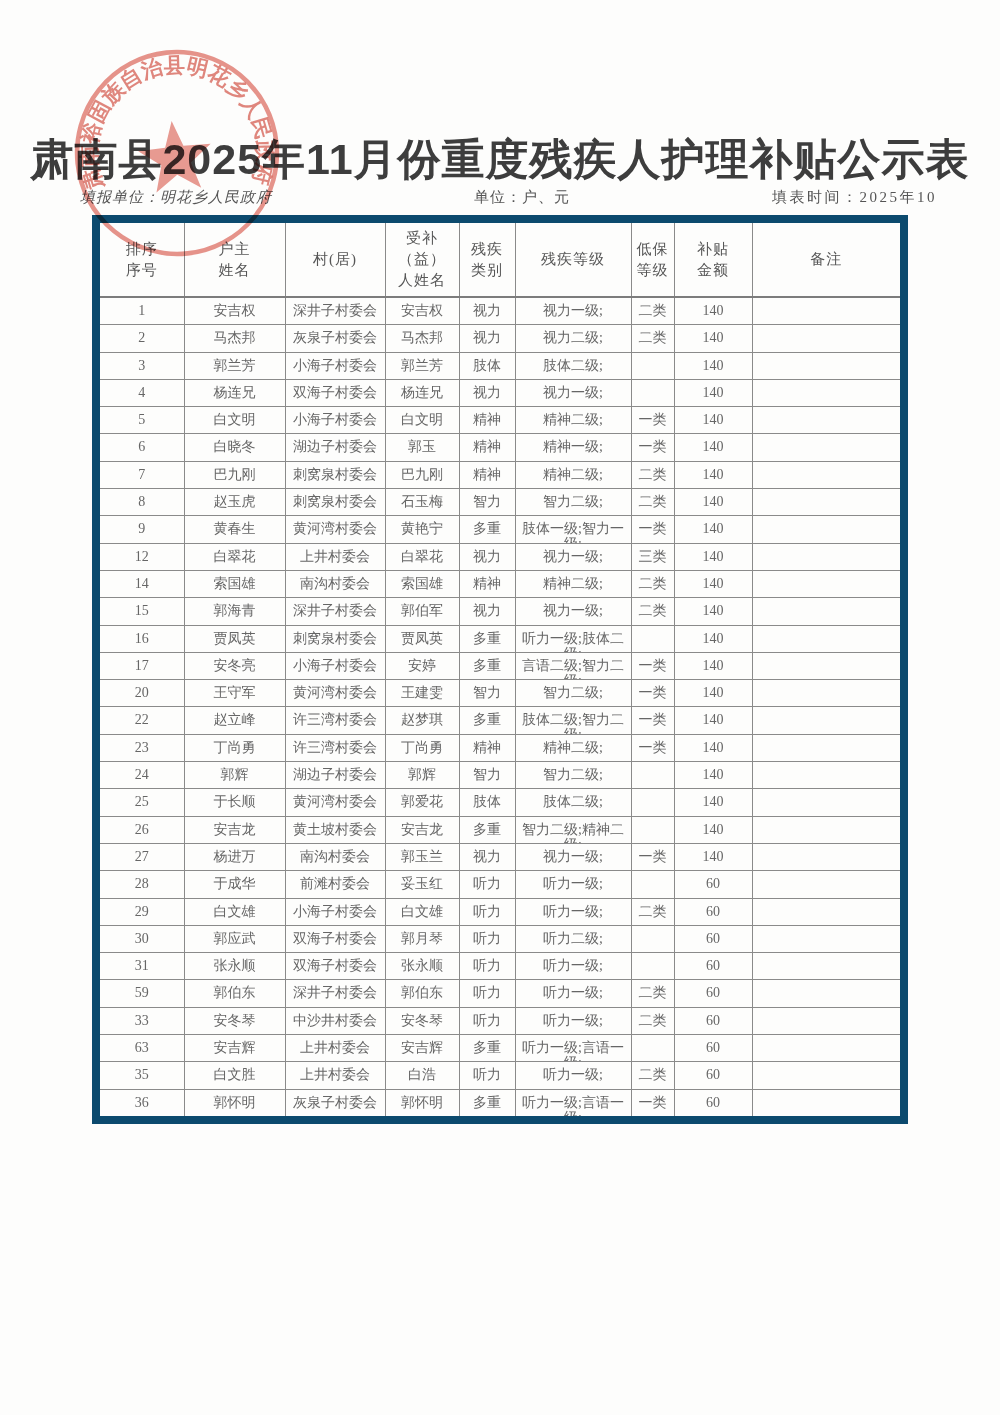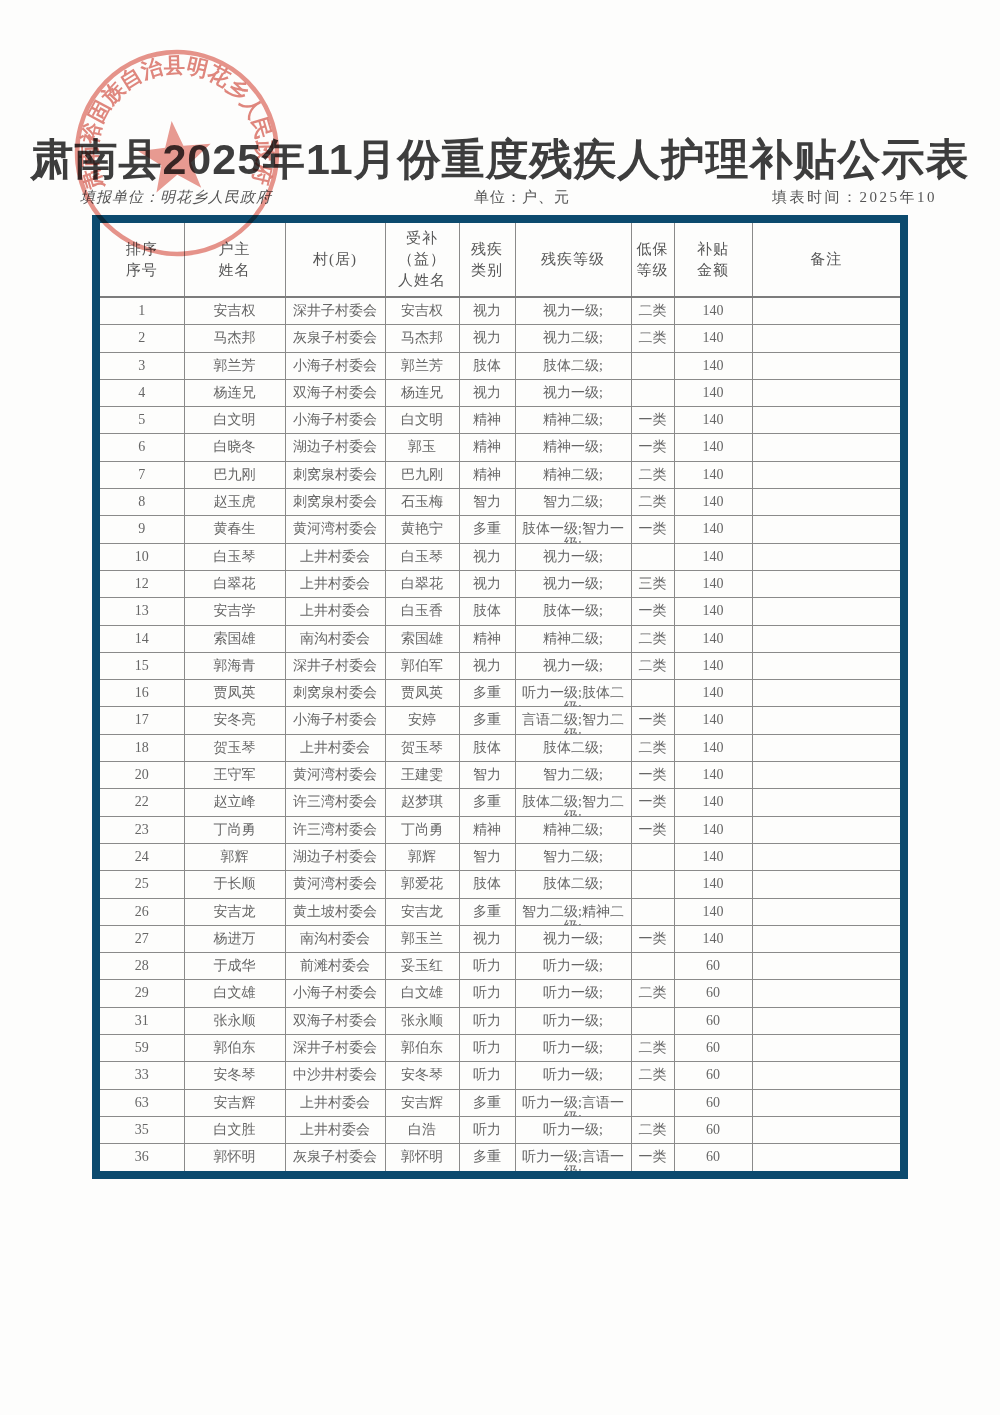--- a/index.html
+++ b/index.html
@@ -364,503 +364,445 @@
           </td>
           <td>
             <div class="clip">140</div>
           </td>
           <td>
             <div class="clip"></div>
           </td>
         </tr>
         <tr>
           <td>
-            <div class="clip">10</div>
-          </td>
-          <td>
-            <div class="clip">白玉琴</div>
+            <div class="clip">12</div>
+          </td>
+          <td>
+            <div class="clip">白翠花</div>
           </td>
           <td>
             <div class="clip">上井村委会</div>
           </td>
           <td>
-            <div class="clip">白玉琴</div>
+            <div class="clip">白翠花</div>
           </td>
           <td>
             <div class="clip">视力</div>
           </td>
           <td>
             <div class="clip">视力一级;</div>
           </td>
           <td>
-            <div class="clip"></div>
-          </td>
-          <td>
-            <div class="clip">140</div>
-          </td>
-          <td>
-            <div class="clip"></div>
-          </td>
-        </tr>
-        <tr>
-          <td>
-            <div class="clip">12</div>
-          </td>
-          <td>
-            <div class="clip">白翠花</div>
-          </td>
-          <td>
-            <div class="clip">上井村委会</div>
-          </td>
-          <td>
-            <div class="clip">白翠花</div>
+            <div class="clip">三类</div>
+          </td>
+          <td>
+            <div class="clip">140</div>
+          </td>
+          <td>
+            <div class="clip"></div>
+          </td>
+        </tr>
+        <tr>
+          <td>
+            <div class="clip">14</div>
+          </td>
+          <td>
+            <div class="clip">索国雄</div>
+          </td>
+          <td>
+            <div class="clip">南沟村委会</div>
+          </td>
+          <td>
+            <div class="clip">索国雄</div>
+          </td>
+          <td>
+            <div class="clip">精神</div>
+          </td>
+          <td>
+            <div class="clip">精神二级;</div>
+          </td>
+          <td>
+            <div class="clip">二类</div>
+          </td>
+          <td>
+            <div class="clip">140</div>
+          </td>
+          <td>
+            <div class="clip"></div>
+          </td>
+        </tr>
+        <tr>
+          <td>
+            <div class="clip">15</div>
+          </td>
+          <td>
+            <div class="clip">郭海青</div>
+          </td>
+          <td>
+            <div class="clip">深井子村委会</div>
+          </td>
+          <td>
+            <div class="clip">郭伯军</div>
           </td>
           <td>
             <div class="clip">视力</div>
           </td>
           <td>
             <div class="clip">视力一级;</div>
           </td>
           <td>
-            <div class="clip">三类</div>
-          </td>
-          <td>
-            <div class="clip">140</div>
-          </td>
-          <td>
-            <div class="clip"></div>
-          </td>
-        </tr>
-        <tr>
-          <td>
-            <div class="clip">13</div>
-          </td>
-          <td>
-            <div class="clip">安吉学</div>
-          </td>
-          <td>
-            <div class="clip">上井村委会</div>
-          </td>
-          <td>
-            <div class="clip">白玉香</div>
+            <div class="clip">二类</div>
+          </td>
+          <td>
+            <div class="clip">140</div>
+          </td>
+          <td>
+            <div class="clip"></div>
+          </td>
+        </tr>
+        <tr>
+          <td>
+            <div class="clip">16</div>
+          </td>
+          <td>
+            <div class="clip">贾凤英</div>
+          </td>
+          <td>
+            <div class="clip">刺窝泉村委会</div>
+          </td>
+          <td>
+            <div class="clip">贾凤英</div>
+          </td>
+          <td>
+            <div class="clip">多重</div>
+          </td>
+          <td>
+            <div class="clip">听力一级;肢体二级;</div>
+          </td>
+          <td>
+            <div class="clip"></div>
+          </td>
+          <td>
+            <div class="clip">140</div>
+          </td>
+          <td>
+            <div class="clip"></div>
+          </td>
+        </tr>
+        <tr>
+          <td>
+            <div class="clip">17</div>
+          </td>
+          <td>
+            <div class="clip">安冬亮</div>
+          </td>
+          <td>
+            <div class="clip">小海子村委会</div>
+          </td>
+          <td>
+            <div class="clip">安婷</div>
+          </td>
+          <td>
+            <div class="clip">多重</div>
+          </td>
+          <td>
+            <div class="clip">言语二级;智力二级;</div>
+          </td>
+          <td>
+            <div class="clip">一类</div>
+          </td>
+          <td>
+            <div class="clip">140</div>
+          </td>
+          <td>
+            <div class="clip"></div>
+          </td>
+        </tr>
+        <tr>
+          <td>
+            <div class="clip">20</div>
+          </td>
+          <td>
+            <div class="clip">王守军</div>
+          </td>
+          <td>
+            <div class="clip">黄河湾村委会</div>
+          </td>
+          <td>
+            <div class="clip">王建雯</div>
+          </td>
+          <td>
+            <div class="clip">智力</div>
+          </td>
+          <td>
+            <div class="clip">智力二级;</div>
+          </td>
+          <td>
+            <div class="clip">一类</div>
+          </td>
+          <td>
+            <div class="clip">140</div>
+          </td>
+          <td>
+            <div class="clip"></div>
+          </td>
+        </tr>
+        <tr>
+          <td>
+            <div class="clip">22</div>
+          </td>
+          <td>
+            <div class="clip">赵立峰</div>
+          </td>
+          <td>
+            <div class="clip">许三湾村委会</div>
+          </td>
+          <td>
+            <div class="clip">赵梦琪</div>
+          </td>
+          <td>
+            <div class="clip">多重</div>
+          </td>
+          <td>
+            <div class="clip">肢体二级;智力二级;</div>
+          </td>
+          <td>
+            <div class="clip">一类</div>
+          </td>
+          <td>
+            <div class="clip">140</div>
+          </td>
+          <td>
+            <div class="clip"></div>
+          </td>
+        </tr>
+        <tr>
+          <td>
+            <div class="clip">23</div>
+          </td>
+          <td>
+            <div class="clip">丁尚勇</div>
+          </td>
+          <td>
+            <div class="clip">许三湾村委会</div>
+          </td>
+          <td>
+            <div class="clip">丁尚勇</div>
+          </td>
+          <td>
+            <div class="clip">精神</div>
+          </td>
+          <td>
+            <div class="clip">精神二级;</div>
+          </td>
+          <td>
+            <div class="clip">一类</div>
+          </td>
+          <td>
+            <div class="clip">140</div>
+          </td>
+          <td>
+            <div class="clip"></div>
+          </td>
+        </tr>
+        <tr>
+          <td>
+            <div class="clip">24</div>
+          </td>
+          <td>
+            <div class="clip">郭辉</div>
+          </td>
+          <td>
+            <div class="clip">湖边子村委会</div>
+          </td>
+          <td>
+            <div class="clip">郭辉</div>
+          </td>
+          <td>
+            <div class="clip">智力</div>
+          </td>
+          <td>
+            <div class="clip">智力二级;</div>
+          </td>
+          <td>
+            <div class="clip"></div>
+          </td>
+          <td>
+            <div class="clip">140</div>
+          </td>
+          <td>
+            <div class="clip"></div>
+          </td>
+        </tr>
+        <tr>
+          <td>
+            <div class="clip">25</div>
+          </td>
+          <td>
+            <div class="clip">于长顺</div>
+          </td>
+          <td>
+            <div class="clip">黄河湾村委会</div>
+          </td>
+          <td>
+            <div class="clip">郭爱花</div>
           </td>
           <td>
             <div class="clip">肢体</div>
           </td>
           <td>
-            <div class="clip">肢体一级;</div>
+            <div class="clip">肢体二级;</div>
+          </td>
+          <td>
+            <div class="clip"></div>
+          </td>
+          <td>
+            <div class="clip">140</div>
+          </td>
+          <td>
+            <div class="clip"></div>
+          </td>
+        </tr>
+        <tr>
+          <td>
+            <div class="clip">26</div>
+          </td>
+          <td>
+            <div class="clip">安吉龙</div>
+          </td>
+          <td>
+            <div class="clip">黄土坡村委会</div>
+          </td>
+          <td>
+            <div class="clip">安吉龙</div>
+          </td>
+          <td>
+            <div class="clip">多重</div>
+          </td>
+          <td>
+            <div class="clip">智力二级;精神二级;</div>
+          </td>
+          <td>
+            <div class="clip"></div>
+          </td>
+          <td>
+            <div class="clip">140</div>
+          </td>
+          <td>
+            <div class="clip"></div>
+          </td>
+        </tr>
+        <tr>
+          <td>
+            <div class="clip">27</div>
+          </td>
+          <td>
+            <div class="clip">杨进万</div>
+          </td>
+          <td>
+            <div class="clip">南沟村委会</div>
+          </td>
+          <td>
+            <div class="clip">郭玉兰</div>
+          </td>
+          <td>
+            <div class="clip">视力</div>
+          </td>
+          <td>
+            <div class="clip">视力一级;</div>
           </td>
           <td>
             <div class="clip">一类</div>
           </td>
           <td>
             <div class="clip">140</div>
           </td>
           <td>
             <div class="clip"></div>
           </td>
         </tr>
         <tr>
           <td>
-            <div class="clip">14</div>
-          </td>
-          <td>
-            <div class="clip">索国雄</div>
-          </td>
-          <td>
-            <div class="clip">南沟村委会</div>
-          </td>
-          <td>
-            <div class="clip">索国雄</div>
-          </td>
-          <td>
-            <div class="clip">精神</div>
-          </td>
-          <td>
-            <div class="clip">精神二级;</div>
+            <div class="clip">28</div>
+          </td>
+          <td>
+            <div class="clip">于成华</div>
+          </td>
+          <td>
+            <div class="clip">前滩村委会</div>
+          </td>
+          <td>
+            <div class="clip">妥玉红</div>
+          </td>
+          <td>
+            <div class="clip">听力</div>
+          </td>
+          <td>
+            <div class="clip">听力一级;</div>
+          </td>
+          <td>
+            <div class="clip"></div>
+          </td>
+          <td>
+            <div class="clip">60</div>
+          </td>
+          <td>
+            <div class="clip"></div>
+          </td>
+        </tr>
+        <tr>
+          <td>
+            <div class="clip">29</div>
+          </td>
+          <td>
+            <div class="clip">白文雄</div>
+          </td>
+          <td>
+            <div class="clip">小海子村委会</div>
+          </td>
+          <td>
+            <div class="clip">白文雄</div>
+          </td>
+          <td>
+            <div class="clip">听力</div>
+          </td>
+          <td>
+            <div class="clip">听力一级;</div>
           </td>
           <td>
             <div class="clip">二类</div>
           </td>
           <td>
-            <div class="clip">140</div>
-          </td>
-          <td>
-            <div class="clip"></div>
-          </td>
-        </tr>
-        <tr>
-          <td>
-            <div class="clip">15</div>
-          </td>
-          <td>
-            <div class="clip">郭海青</div>
-          </td>
-          <td>
-            <div class="clip">深井子村委会</div>
-          </td>
-          <td>
-            <div class="clip">郭伯军</div>
-          </td>
-          <td>
-            <div class="clip">视力</div>
-          </td>
-          <td>
-            <div class="clip">视力一级;</div>
-          </td>
-          <td>
-            <div class="clip">二类</div>
-          </td>
-          <td>
-            <div class="clip">140</div>
-          </td>
-          <td>
-            <div class="clip"></div>
-          </td>
-        </tr>
-        <tr>
-          <td>
-            <div class="clip">16</div>
-          </td>
-          <td>
-            <div class="clip">贾凤英</div>
-          </td>
-          <td>
-            <div class="clip">刺窝泉村委会</div>
-          </td>
-          <td>
-            <div class="clip">贾凤英</div>
-          </td>
-          <td>
-            <div class="clip">多重</div>
-          </td>
-          <td>
-            <div class="clip">听力一级;肢体二级;</div>
-          </td>
-          <td>
-            <div class="clip"></div>
-          </td>
-          <td>
-            <div class="clip">140</div>
-          </td>
-          <td>
-            <div class="clip"></div>
-          </td>
-        </tr>
-        <tr>
-          <td>
-            <div class="clip">17</div>
-          </td>
-          <td>
-            <div class="clip">安冬亮</div>
-          </td>
-          <td>
-            <div class="clip">小海子村委会</div>
-          </td>
-          <td>
-            <div class="clip">安婷</div>
-          </td>
-          <td>
-            <div class="clip">多重</div>
-          </td>
-          <td>
-            <div class="clip">言语二级;智力二级;</div>
-          </td>
-          <td>
-            <div class="clip">一类</div>
-          </td>
-          <td>
-            <div class="clip">140</div>
-          </td>
-          <td>
-            <div class="clip"></div>
-          </td>
-        </tr>
-        <tr>
-          <td>
-            <div class="clip">18</div>
-          </td>
-          <td>
-            <div class="clip">贺玉琴</div>
-          </td>
-          <td>
-            <div class="clip">上井村委会</div>
-          </td>
-          <td>
-            <div class="clip">贺玉琴</div>
-          </td>
-          <td>
-            <div class="clip">肢体</div>
-          </td>
-          <td>
-            <div class="clip">肢体二级;</div>
-          </td>
-          <td>
-            <div class="clip">二类</div>
-          </td>
-          <td>
-            <div class="clip">140</div>
-          </td>
-          <td>
-            <div class="clip"></div>
-          </td>
-        </tr>
-        <tr>
-          <td>
-            <div class="clip">20</div>
-          </td>
-          <td>
-            <div class="clip">王守军</div>
-          </td>
-          <td>
-            <div class="clip">黄河湾村委会</div>
-          </td>
-          <td>
-            <div class="clip">王建雯</div>
-          </td>
-          <td>
-            <div class="clip">智力</div>
-          </td>
-          <td>
-            <div class="clip">智力二级;</div>
-          </td>
-          <td>
-            <div class="clip">一类</div>
-          </td>
-          <td>
-            <div class="clip">140</div>
-          </td>
-          <td>
-            <div class="clip"></div>
-          </td>
-        </tr>
-        <tr>
-          <td>
-            <div class="clip">22</div>
-          </td>
-          <td>
-            <div class="clip">赵立峰</div>
-          </td>
-          <td>
-            <div class="clip">许三湾村委会</div>
-          </td>
-          <td>
-            <div class="clip">赵梦琪</div>
-          </td>
-          <td>
-            <div class="clip">多重</div>
-          </td>
-          <td>
-            <div class="clip">肢体二级;智力二级;</div>
-          </td>
-          <td>
-            <div class="clip">一类</div>
-          </td>
-          <td>
-            <div class="clip">140</div>
-          </td>
-          <td>
-            <div class="clip"></div>
-          </td>
-        </tr>
-        <tr>
-          <td>
-            <div class="clip">23</div>
-          </td>
-          <td>
-            <div class="clip">丁尚勇</div>
-          </td>
-          <td>
-            <div class="clip">许三湾村委会</div>
-          </td>
-          <td>
-            <div class="clip">丁尚勇</div>
-          </td>
-          <td>
-            <div class="clip">精神</div>
-          </td>
-          <td>
-            <div class="clip">精神二级;</div>
-          </td>
-          <td>
-            <div class="clip">一类</div>
-          </td>
-          <td>
-            <div class="clip">140</div>
-          </td>
-          <td>
-            <div class="clip"></div>
-          </td>
-        </tr>
-        <tr>
-          <td>
-            <div class="clip">24</div>
-          </td>
-          <td>
-            <div class="clip">郭辉</div>
-          </td>
-          <td>
-            <div class="clip">湖边子村委会</div>
-          </td>
-          <td>
-            <div class="clip">郭辉</div>
-          </td>
-          <td>
-            <div class="clip">智力</div>
-          </td>
-          <td>
-            <div class="clip">智力二级;</div>
-          </td>
-          <td>
-            <div class="clip"></div>
-          </td>
-          <td>
-            <div class="clip">140</div>
-          </td>
-          <td>
-            <div class="clip"></div>
-          </td>
-        </tr>
-        <tr>
-          <td>
-            <div class="clip">25</div>
-          </td>
-          <td>
-            <div class="clip">于长顺</div>
-          </td>
-          <td>
-            <div class="clip">黄河湾村委会</div>
-          </td>
-          <td>
-            <div class="clip">郭爱花</div>
-          </td>
-          <td>
-            <div class="clip">肢体</div>
-          </td>
-          <td>
-            <div class="clip">肢体二级;</div>
-          </td>
-          <td>
-            <div class="clip"></div>
-          </td>
-          <td>
-            <div class="clip">140</div>
-          </td>
-          <td>
-            <div class="clip"></div>
-          </td>
-        </tr>
-        <tr>
-          <td>
-            <div class="clip">26</div>
-          </td>
-          <td>
-            <div class="clip">安吉龙</div>
-          </td>
-          <td>
-            <div class="clip">黄土坡村委会</div>
-          </td>
-          <td>
-            <div class="clip">安吉龙</div>
-          </td>
-          <td>
-            <div class="clip">多重</div>
-          </td>
-          <td>
-            <div class="clip">智力二级;精神二级;</div>
-          </td>
-          <td>
-            <div class="clip"></div>
-          </td>
-          <td>
-            <div class="clip">140</div>
-          </td>
-          <td>
-            <div class="clip"></div>
-          </td>
-        </tr>
-        <tr>
-          <td>
-            <div class="clip">27</div>
-          </td>
-          <td>
-            <div class="clip">杨进万</div>
-          </td>
-          <td>
-            <div class="clip">南沟村委会</div>
-          </td>
-          <td>
-            <div class="clip">郭玉兰</div>
-          </td>
-          <td>
-            <div class="clip">视力</div>
-          </td>
-          <td>
-            <div class="clip">视力一级;</div>
-          </td>
-          <td>
-            <div class="clip">一类</div>
-          </td>
-          <td>
-            <div class="clip">140</div>
-          </td>
-          <td>
-            <div class="clip"></div>
-          </td>
-        </tr>
-        <tr>
-          <td>
-            <div class="clip">28</div>
-          </td>
-          <td>
-            <div class="clip">于成华</div>
-          </td>
-          <td>
-            <div class="clip">前滩村委会</div>
-          </td>
-          <td>
-            <div class="clip">妥玉红</div>
+            <div class="clip">60</div>
+          </td>
+          <td>
+            <div class="clip"></div>
+          </td>
+        </tr>
+        <tr>
+          <td>
+            <div class="clip">30</div>
+          </td>
+          <td>
+            <div class="clip">郭应武</div>
+          </td>
+          <td>
+            <div class="clip">双海子村委会</div>
+          </td>
+          <td>
+            <div class="clip">郭月琴</div>
           </td>
           <td>
             <div class="clip">听力</div>
           </td>
           <td>
-            <div class="clip">听力一级;</div>
-          </td>
-          <td>
-            <div class="clip"></div>
-          </td>
-          <td>
-            <div class="clip">60</div>
-          </td>
-          <td>
-            <div class="clip"></div>
-          </td>
-        </tr>
-        <tr>
-          <td>
-            <div class="clip">29</div>
-          </td>
-          <td>
-            <div class="clip">白文雄</div>
-          </td>
-          <td>
-            <div class="clip">小海子村委会</div>
-          </td>
-          <td>
-            <div class="clip">白文雄</div>
-          </td>
-          <td>
-            <div class="clip">听力</div>
-          </td>
-          <td>
-            <div class="clip">听力一级;</div>
-          </td>
-          <td>
-            <div class="clip">二类</div>
+            <div class="clip">听力二级;</div>
+          </td>
+          <td>
+            <div class="clip"></div>
           </td>
           <td>
             <div class="clip">60</div>
           </td>
           <td>
             <div class="clip"></div>
           </td>
         </tr>
         <tr>
           <td>

